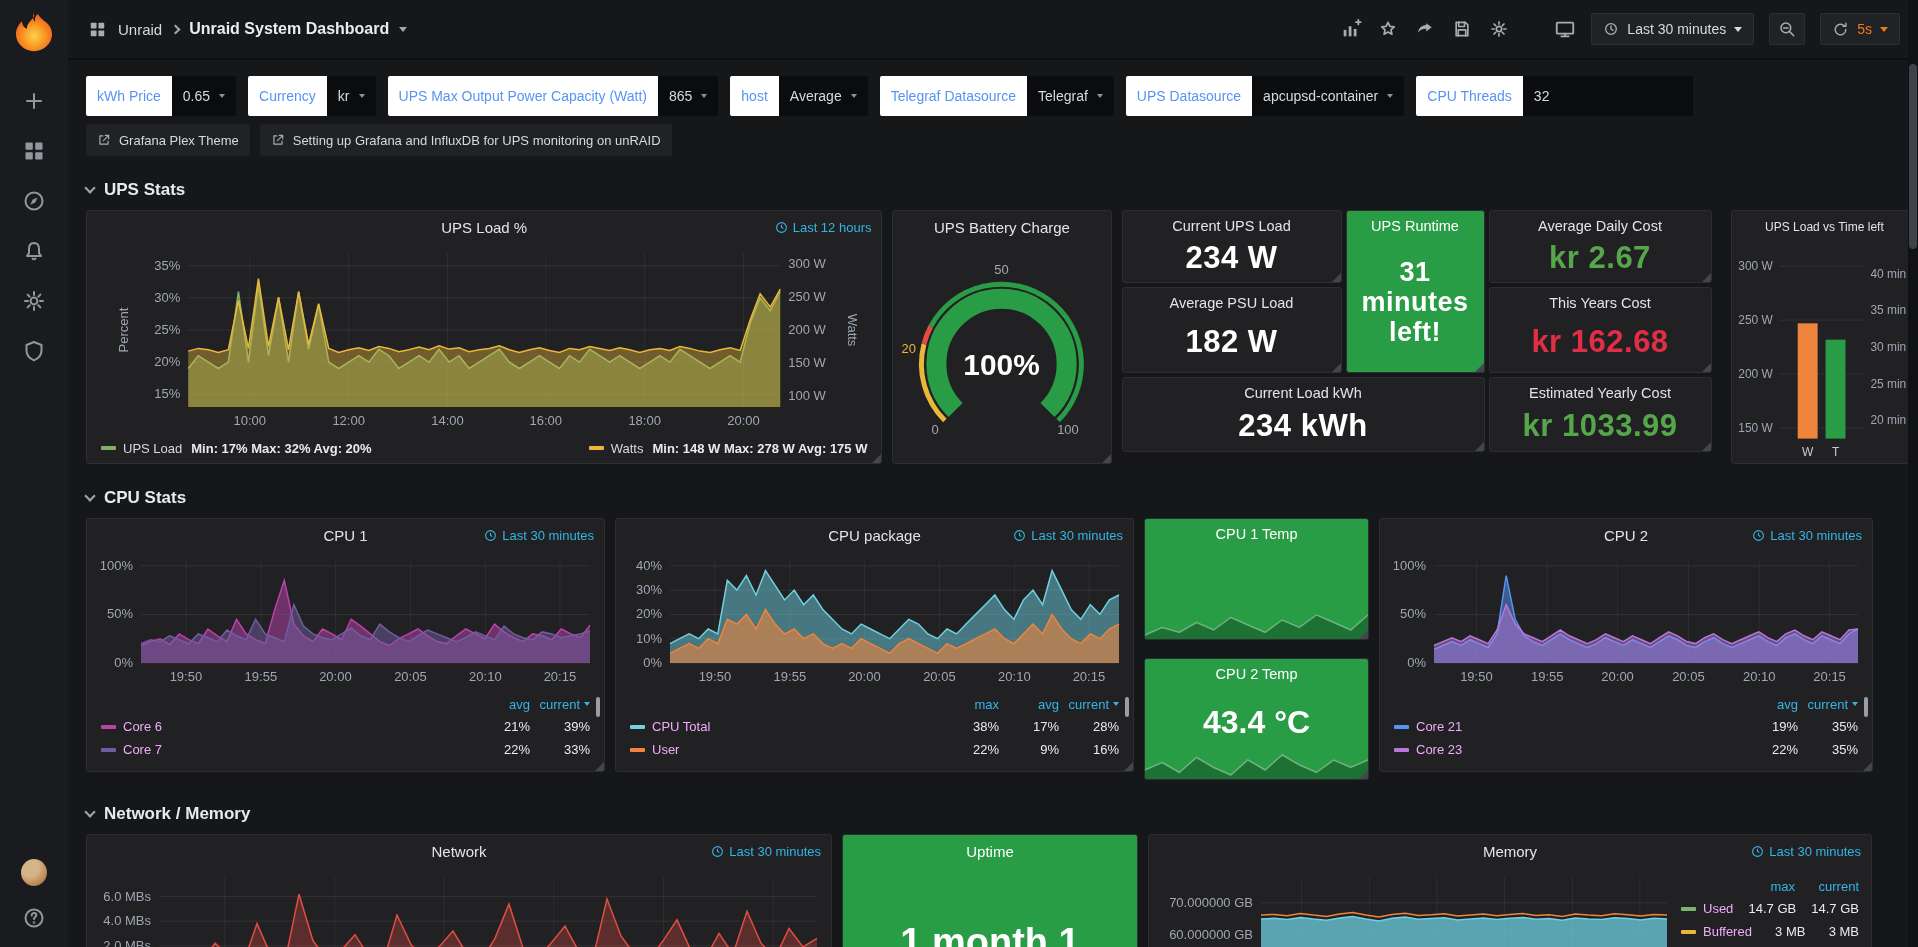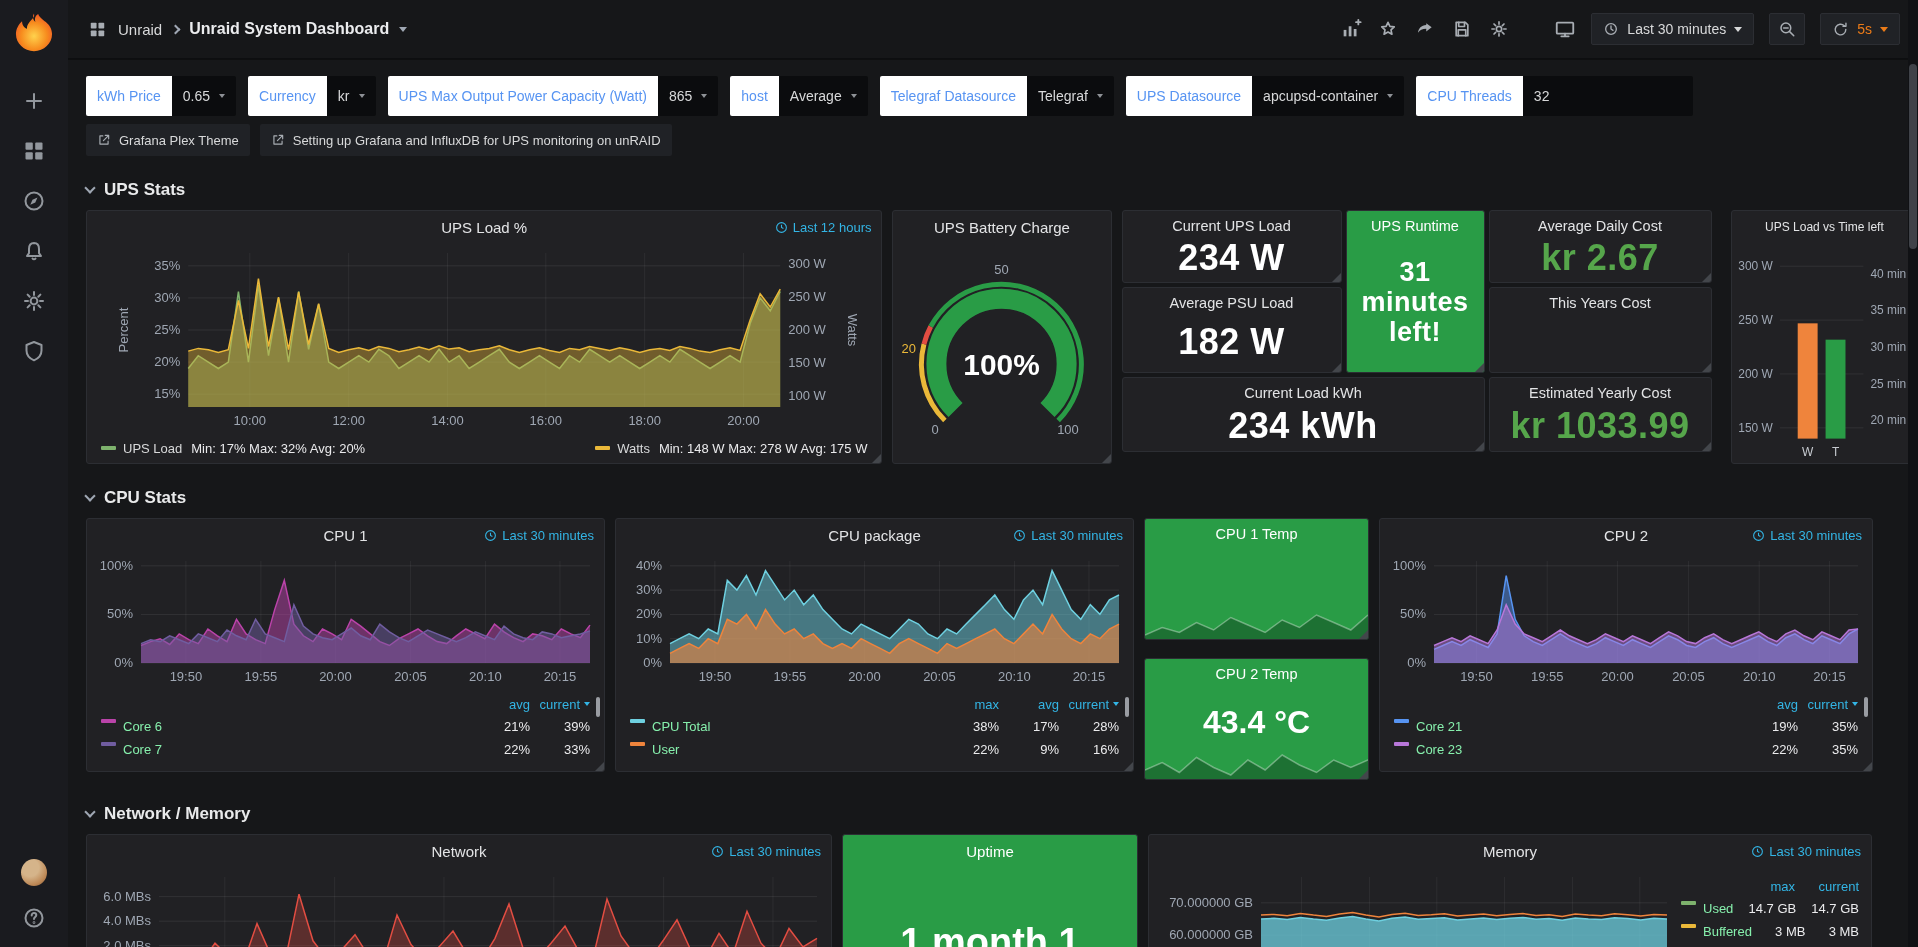--- a/index.html
+++ b/index.html
@@ -83,45 +83,45 @@
 .chart-ups{height:190px}
 .chart-cpu{height:138px}
 .chart-tall{height:220px}
 .spark{position:absolute;left:0;right:0;bottom:0;height:30px;width:100%}
 
 .legend-inline{height:30px;display:flex;justify-content:space-between;align-items:center;
   padding:0 14px;font-size:13px}
 .leg-item{display:flex;align-items:center;cursor:pointer}
 .mark{display:inline-block;width:15px;height:4px;border-radius:1px;margin-right:7px}
 .leg-name{color:#d8d9da;margin-right:9px}
-.leg-stats{color:#eaeaec;font-weight:400}
+.leg-stats{color:#eaeaec;font-weight:700}
 
 .legend-table{position:relative;padding:4px 14px 0;font-size:13px}
 .lt-head{display:flex;height:22px;align-items:center}
 .lt-sp{flex:1}
 .lt-h{width:60px;display:flex;justify-content:flex-end;align-items:center;gap:4px;color:#33b5e5;cursor:pointer}
 .lt-row{display:flex;height:23px;align-items:center}
-.lt-name{flex:1;color:#86efac;cursor:pointer;display:flex;}
+.lt-name{flex:1;color:#f0abfc;cursor:pointer;display:flex;align-items:center}
 .lt-v{width:60px;text-align:right;color:#ebebed}
 .lt-scroll{position:absolute;right:4px;top:8px;width:4px;height:20px;background:#9a9da3;border-radius:2px;cursor:pointer}
 
 .mem-body{display:flex;height:220px}
 .mem-chart-wrap{flex:1;min-width:0}
 .legend-side{width:190px;padding:8px 12px 0 0;font-size:13px}
 .ls-row{display:flex;height:23px;align-items:center}
 
 
 .stats-grid{width:602px;display:grid;grid-template-columns:220px 139px 223px;
   grid-template-rows:73px 86px 75px;gap:4px}
 .g-a{grid-area:1/1}.g-run{grid-area:1/2/3/3}.g-b{grid-area:1/3}.g-c{grid-area:2/1}
 .g-d{grid-area:2/3}.g-e{grid-area:3/1/4/3}.g-f{grid-area:3/3}
 .stat{display:flex;flex-direction:column}
 .stat-title{font-size:14.5px;font-weight:500;color:#e3e4e6;text-align:center;padding-top:7px;cursor:pointer}
 .stat-value{flex:1;display:flex;align-items:center;justify-content:center;font-weight:700;
-  font-size:36px;color:#fff;letter-spacing:.5px}
+  font-size:31px;color:#fff;letter-spacing:.5px}
 .green{color:#fff}
 .green .ptitle,.green .stat-title{color:#fff}
 .runtime-value{font-size:27px;line-height:1.1;text-align:center;padding:0 8px}
 .temp-value{flex:1;display:flex;align-items:center;justify-content:center;font-size:32px;
   font-weight:700;color:#fff;padding-bottom:16px}
 .uptime-value{margin-top:54px;text-align:center;font-size:38px;font-weight:700;color:#fff}
 
 .page-scrollbar{position:fixed;right:0;top:0;bottom:0;width:10px;background:#101114}
 .page-scrollbar .thumb{position:absolute;top:64px;right:1px;width:8px;height:185px;background:#3f4248;border-radius:4px;cursor:pointer}
 .icon-stroke{stroke:#a8adb3;fill:none;stroke-width:2;stroke-linecap:round;stroke-linejoin:round}
@@ -444,20 +444,21 @@
         <section class="panel stat g-b">
           <h2 class="stat-title">Average Daily Cost</h2>
           <div class="stat-value" style="color: rgb(86, 166, 75);">kr  2.67</div>
         </section>
         <section class="panel stat g-c">
           <h2 class="stat-title">Average PSU Load</h2>
           <div class="stat-value">182 W</div>
         </section>
         <section class="panel stat g-d">
           <h2 class="stat-title">This Years Cost</h2>
+          <div class="stat-value" style="color: rgb(224, 47, 68);">kr  162.68</div>
         </section>
         <section class="panel stat g-e">
           <h2 class="stat-title">Current Load kWh</h2>
           <div class="stat-value">234 kWh</div>
         </section>
         <section class="panel stat g-f">
           <h2 class="stat-title">Estimated Yearly Cost</h2>
           <div class="stat-value" style="color: rgb(86, 166, 75);">kr  1033.99</div>
         </section>
       </div>

